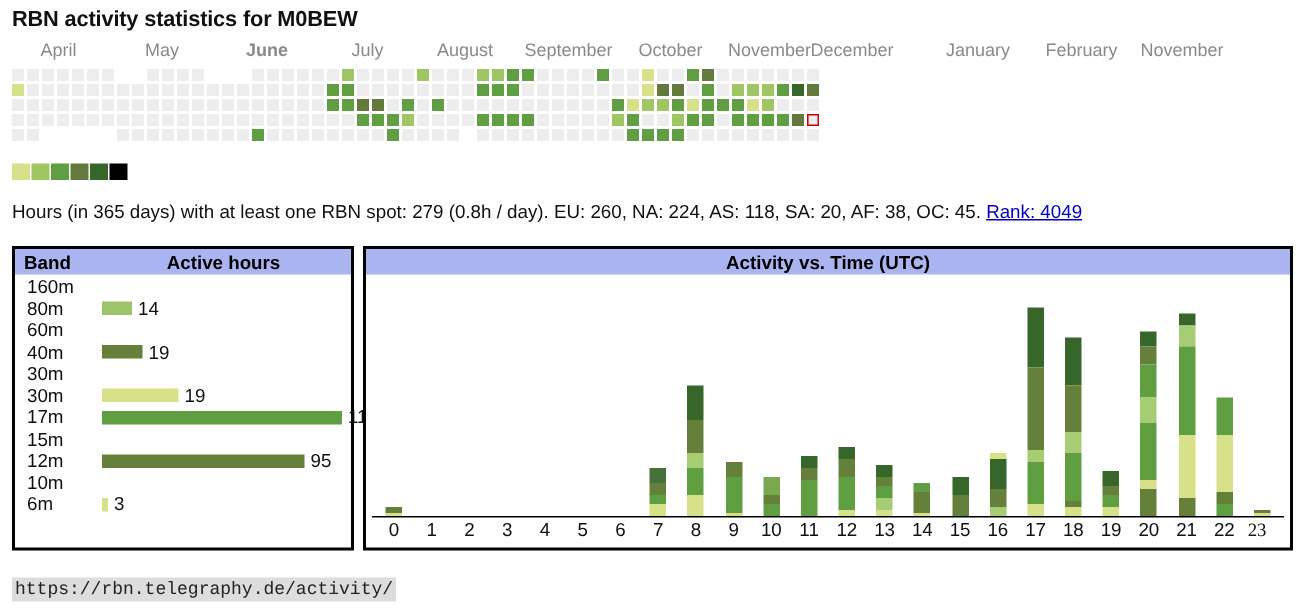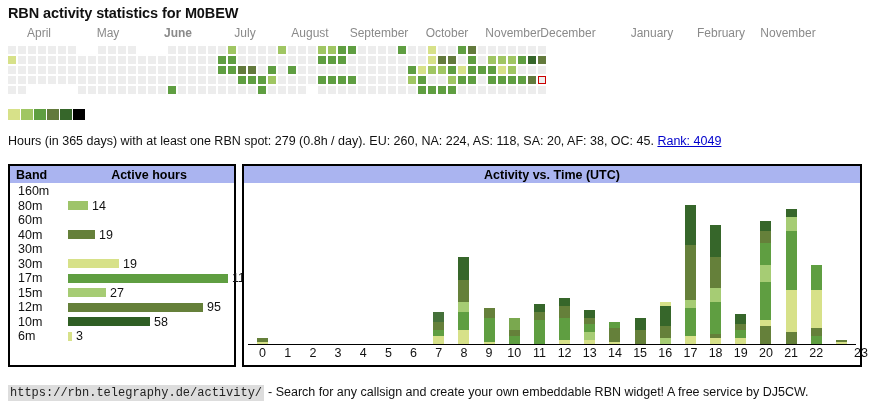--- a/index.html
+++ b/index.html
@@ -562,38 +562,30 @@
         </div>
         <div class="band-row">
           <span class="band-name">17m</span>
           <div class="band-bar-wrap">
             <div class="band-bar" style="width: 160px; background: rgb(95, 158, 65);"></div>
             <span class="band-val">113</span>
           </div>
         </div>
         <div class="band-row">
           <span class="band-name">15m</span>
-          <div class="band-bar-wrap">
-            <div class="band-bar" style="width: 38px; background: rgb(166, 204, 116);"></div>
-            <span class="band-val">27</span>
-          </div>
         </div>
         <div class="band-row">
           <span class="band-name">12m</span>
           <div class="band-bar-wrap">
             <div class="band-bar" style="width: 135px; background: rgb(101, 128, 58);"></div>
             <span class="band-val">95</span>
           </div>
         </div>
         <div class="band-row">
           <span class="band-name">10m</span>
-          <div class="band-bar-wrap">
-            <div class="band-bar" style="width: 82px; background: rgb(47, 94, 36);"></div>
-            <span class="band-val">58</span>
-          </div>
         </div>
         <div class="band-row">
           <span class="band-name">6m</span>
           <div class="band-bar-wrap">
             <div class="band-bar" style="width: 4px; background: rgb(215, 225, 137);"></div>
             <span class="band-val">3</span>
           </div>
         </div>
       </div>
   </div>
@@ -736,23 +728,22 @@
           <div class="hour-label" style="left: 339.75px;">13</div>
           <div class="hour-label" style="left: 364.917px;">14</div>
           <div class="hour-label" style="left: 390.083px;">15</div>
           <div class="hour-label" style="left: 415.25px;">16</div>
           <div class="hour-label" style="left: 440.417px;">17</div>
           <div class="hour-label" style="left: 465.583px;">18</div>
           <div class="hour-label" style="left: 490.75px;">19</div>
           <div class="hour-label" style="left: 515.917px;">20</div>
           <div class="hour-label" style="left: 541.083px;">21</div>
           <div class="hour-label" style="left: 566.25px;">22</div>
-          <div class="hour-label" style="left: 611px;">23</div>
+          <div class="hour-label" style="left: 588px; font-family: Liberation Serif, serif;">23</div>
         </div>
     </div>
   </div>
 
 </div>
 
 <div id="footer">
   <span id="footer-url">https://rbn.telegraphy.de/activity/</span>
-  <span id="footer-text">- Search for any callsign and create your own embeddable RBN widget! A free service by DJ5CW.</span>
 </div>
 
 </body></html>

